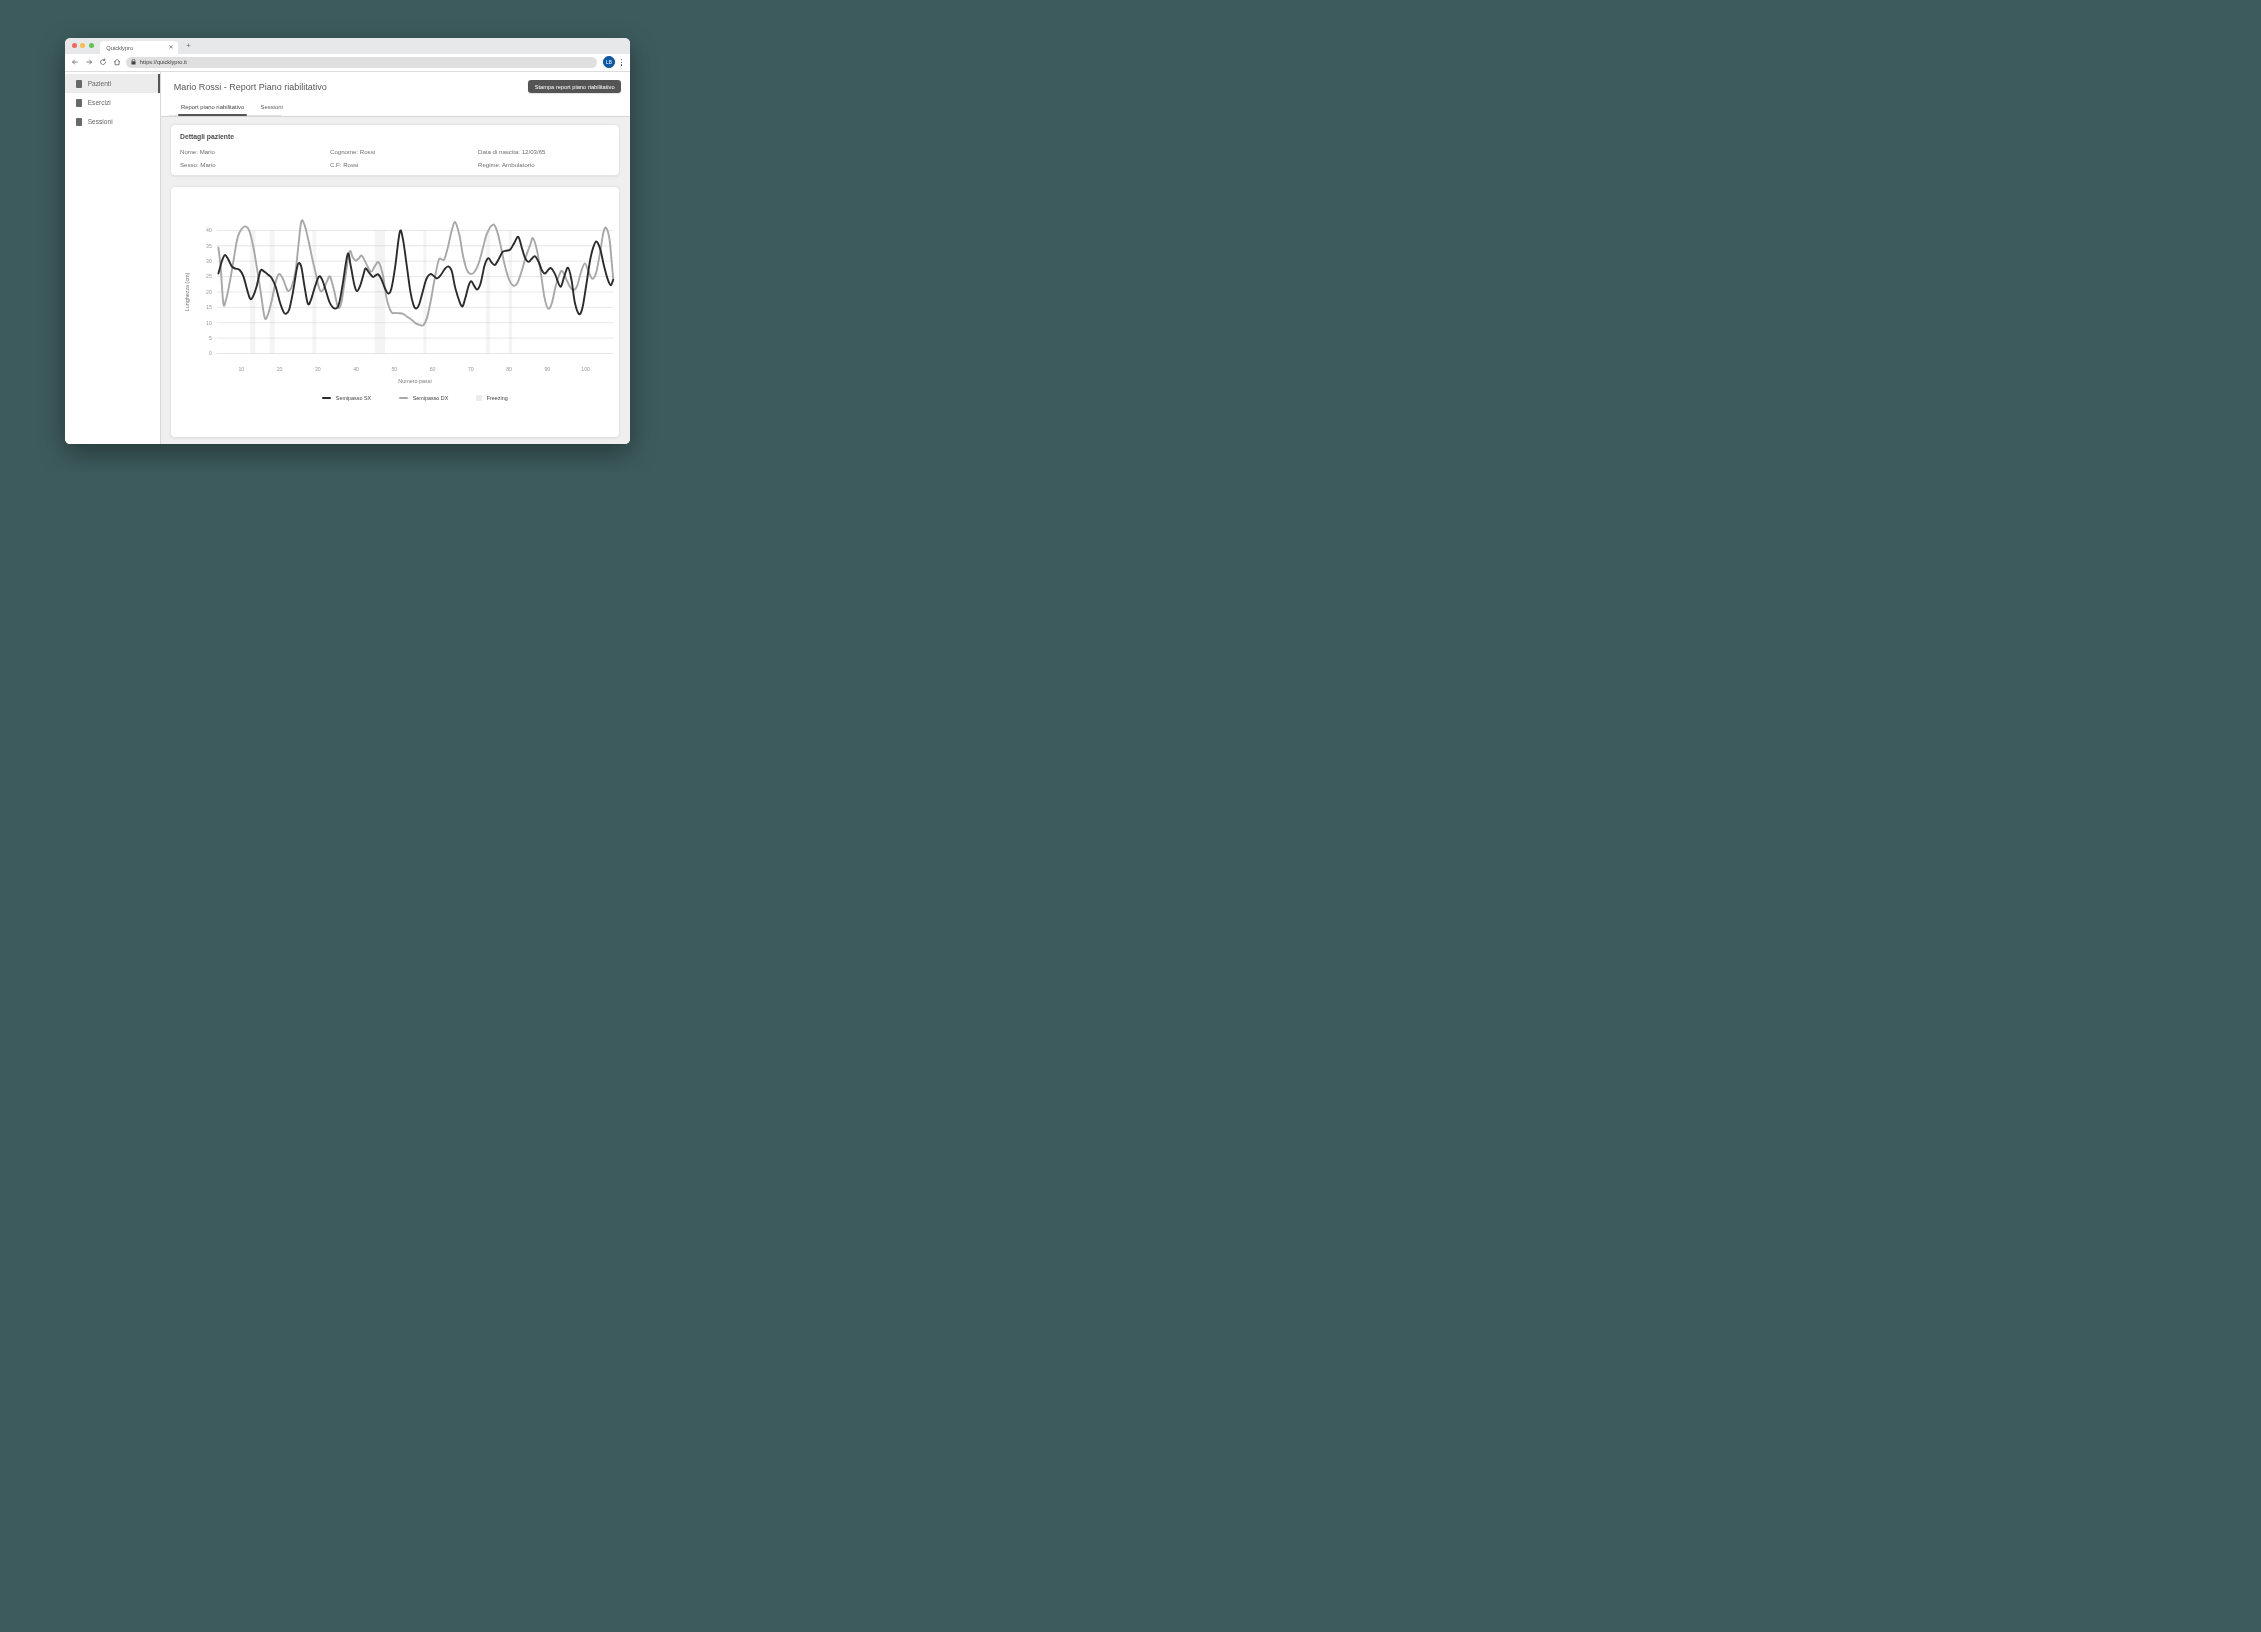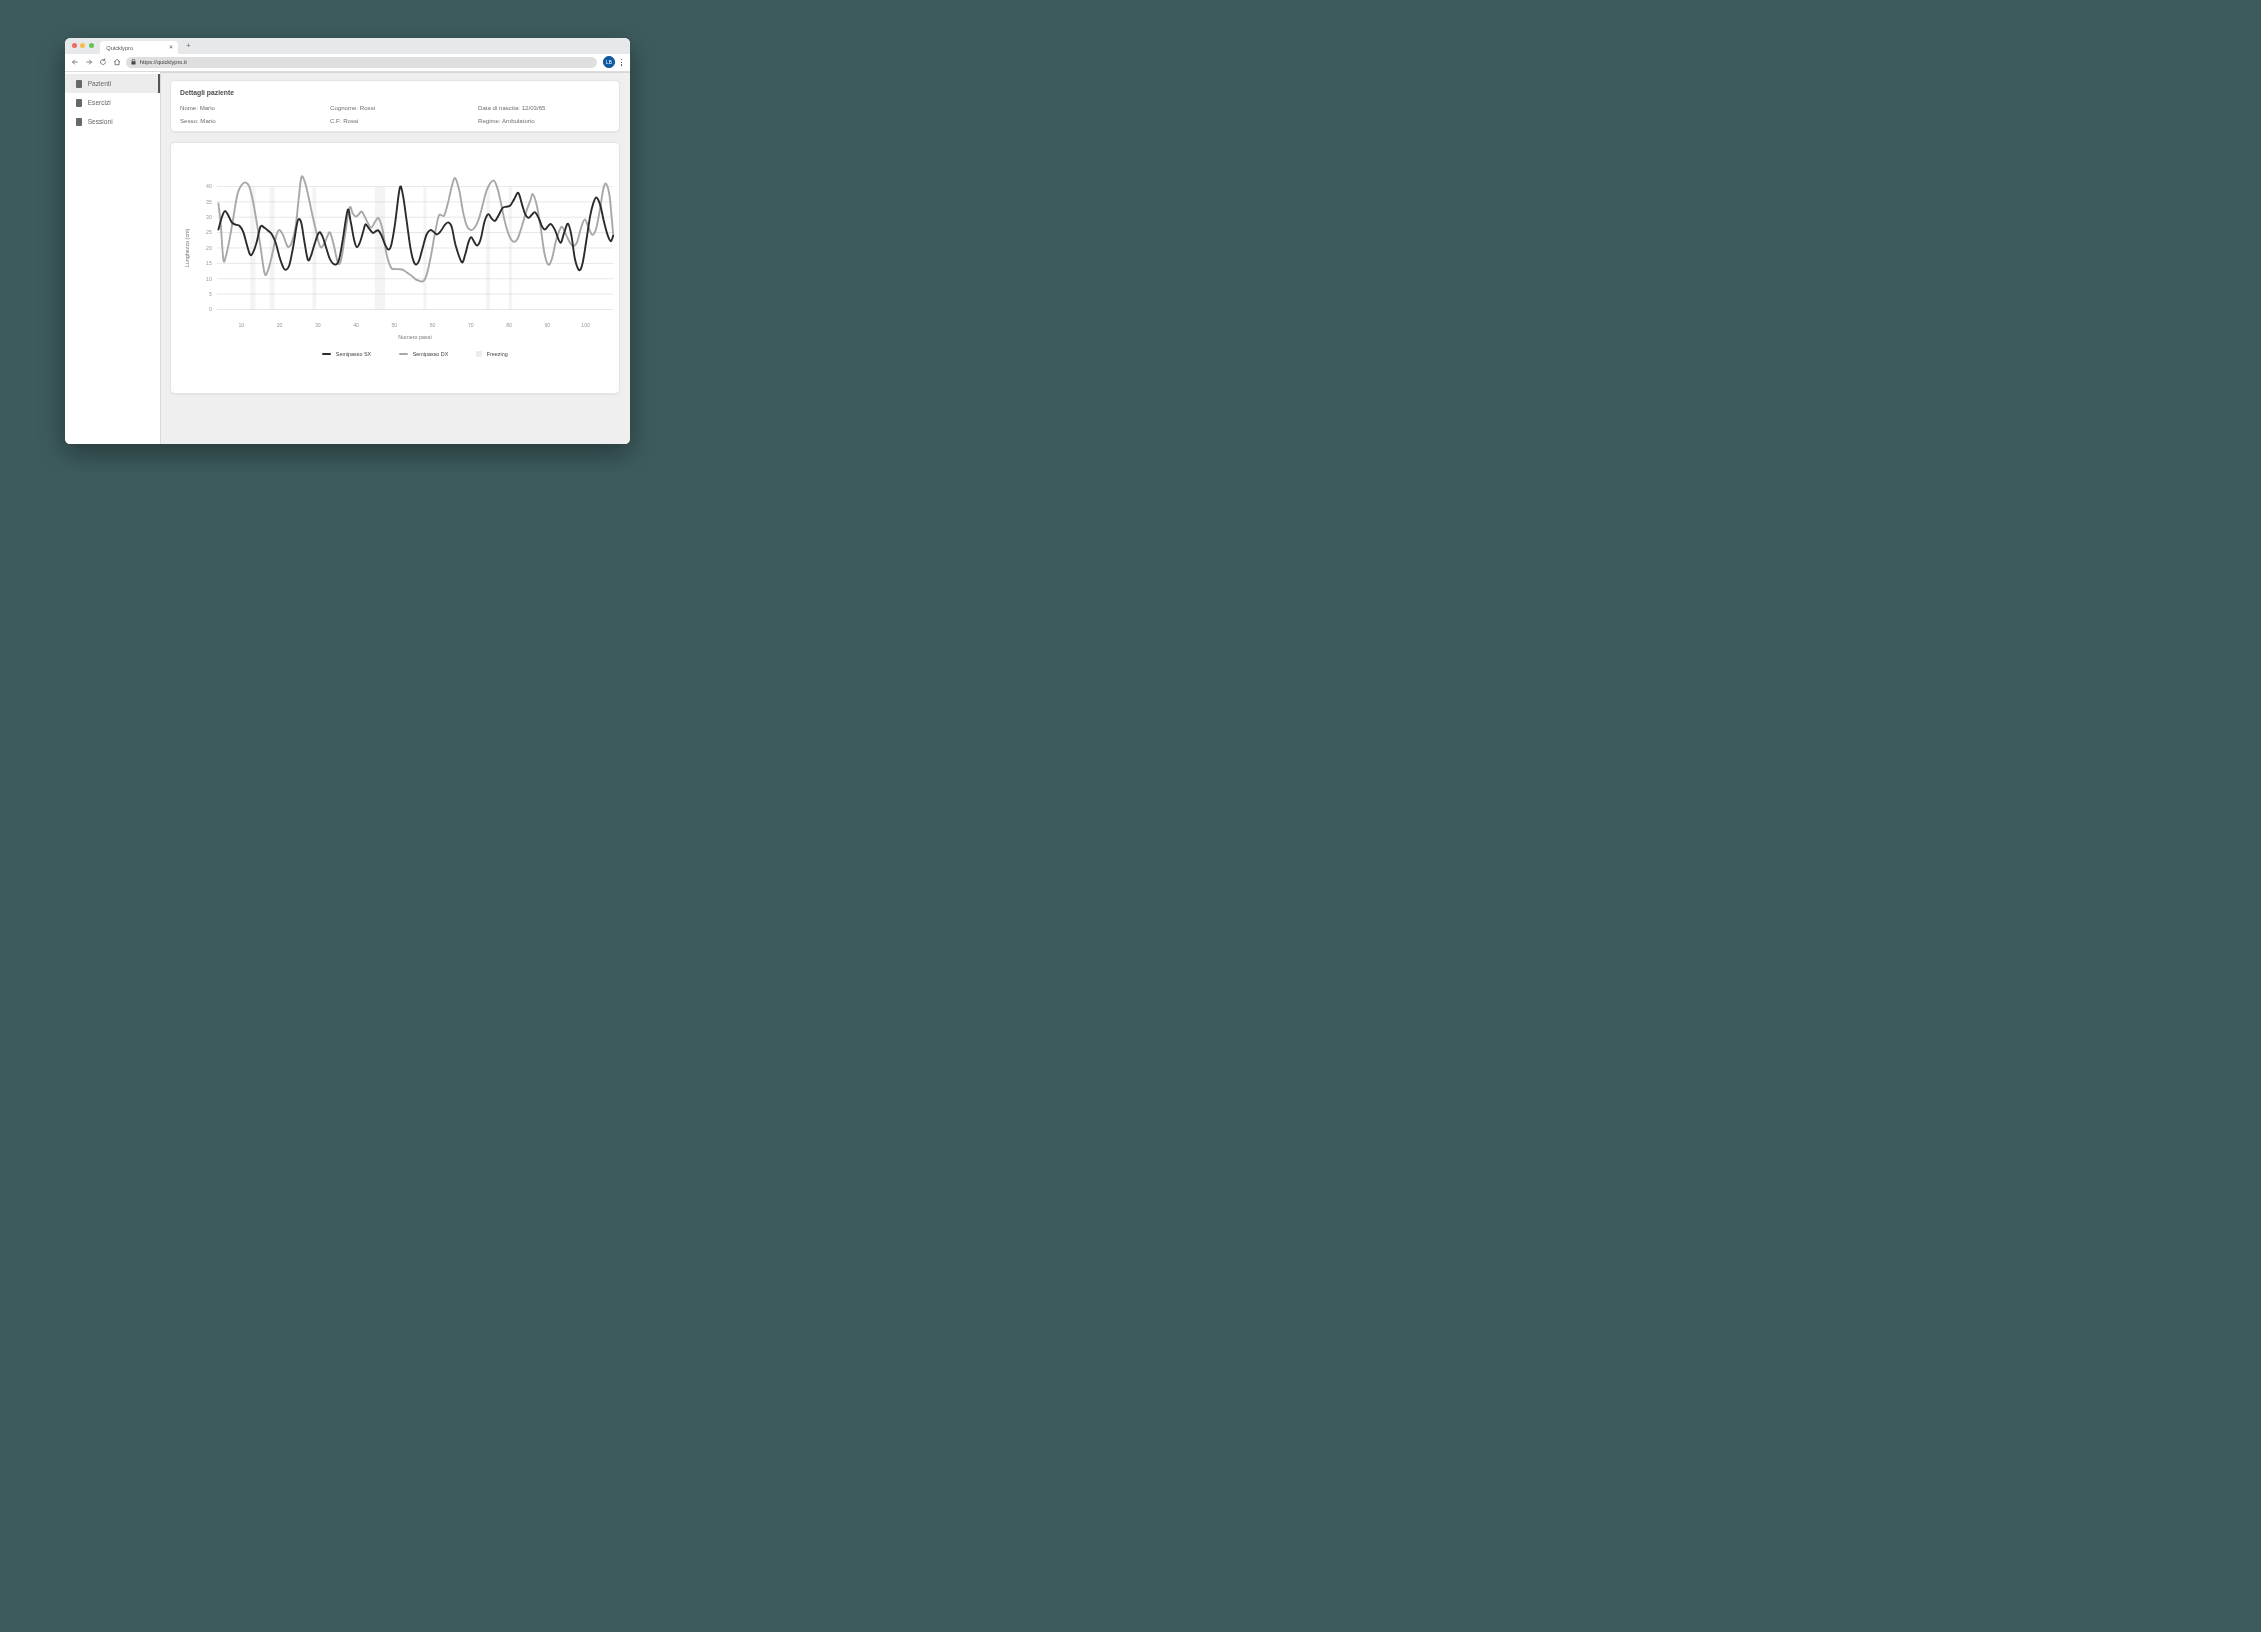--- a/index.html
+++ b/index.html
@@ -142,20 +142,29 @@
           <span class="sq"></span>
           <span>Esercizi</span>
         </div>
         <div class="sideitem">
           <span class="sq"></span>
           <span>Sessioni</span>
         </div>
       </nav>
 
     <div class="main">
+      <div class="pagehead">
+        <div class="pagetitle">Mario Rossi - Report Piano riabilitativo</div>
+        <button class="printbtn">Stampa report piano riabilitativo</button>
+        <div class="tabtrack"></div>
+        <div class="tabsrow" id="tabsrow">
+            <div class="apptab active">Report piano riabilitativo</div>
+            <div class="apptab">Sessioni</div>
+          </div>
+      </div>
 
       <div class="content">
         <section class="card details">
           <h3>Dettagli paziente</h3>
           <div class="fieldgrid" id="fieldgrid">
               <div>Nome: Mario</div>
               <div>Cognome: Rossi</div>
               <div>Data di nascita: 12/03/65</div>
               <div>Sesso: Mario</div>
               <div>C.F: Rossi</div>

